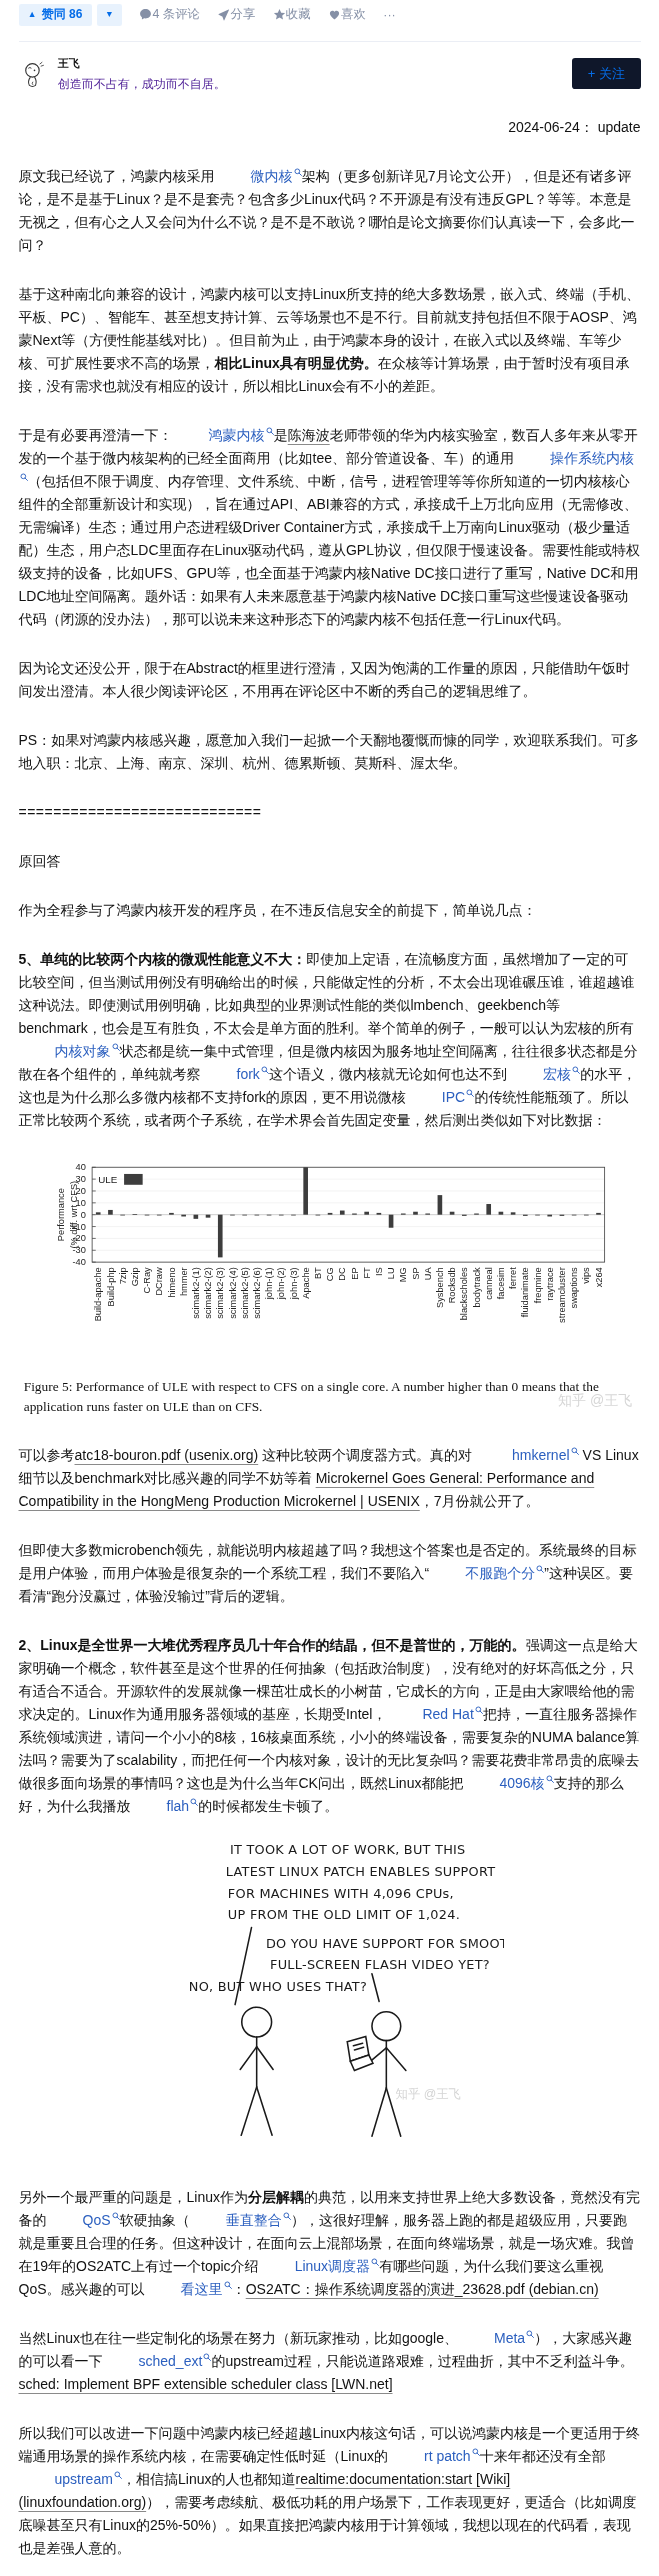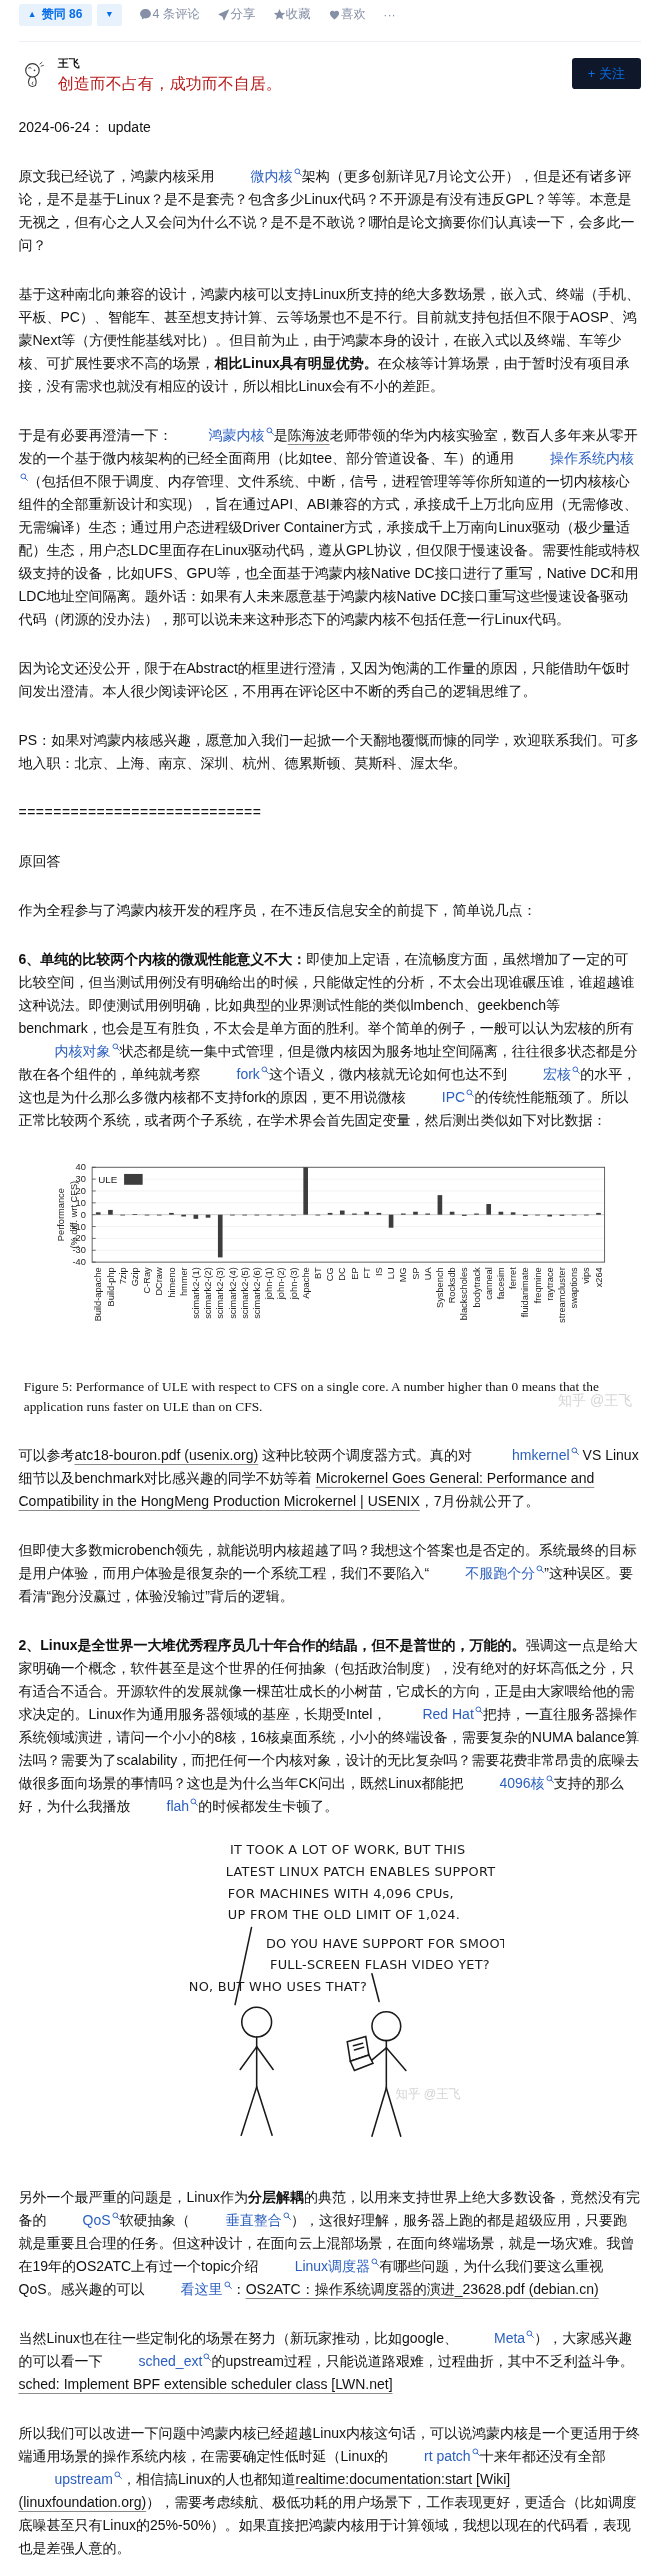--- a/index.html
+++ b/index.html
@@ -13,28 +13,28 @@
   .vote-down{margin-left:5.2px;padding:0 8.2px;}
   .tri{font-size:8.8px;line-height:1;}
   .tool-item{display:inline-flex;align-items:center;gap:0;margin-left:17.5px;cursor:pointer;}
   .tool-item svg{width:13px;height:13px;fill:#8590a6;}
   .divider{height:0.5px;background:#ebeef5;margin-top:15.5px;}
   
   .author-row{display:flex;align-items:center;margin-top:13.4px;}
   .avatar{width:30px;height:30px;border-radius:3.1px;background:#fff;flex:0 0 auto;}
   .author-info{margin-left:9.3px;flex:1;}
   .author-name{font-size:11px;font-weight:700;line-height:17.5px;}
-  .author-bio{font-size:16px;color:#b91c1c;line-height:16.5px;margin-top:3.1px;}
+  .author-bio{font-size:12px;color:#4c1d95;line-height:16.5px;margin-top:3.1px;}
   .follow-btn{background:#0f172a;color:#056DE8;border:none;border-radius:3.1px;
     font-size:13px;font-family:inherit;padding:6.2px 15.5px;cursor:pointer;}
   .meta-line{color:#8590a6;font-size:11.3px;margin-top:18.5px;}
   
   .rich{font-size:14px;line-height:23px;}
   .rich p{margin:26px 0 0;}
-  .rich p.first{margin-top:24px;}
+  .rich p.first{margin-top:24px;text-align:right;}
   .rich b{font-weight:700;}
   .slink{color:#2b5fbf;text-decoration:none;cursor:pointer;padding-left:36px;}
   .mag{width:8.2px;height:8.2px;vertical-align:4.6px;margin-left:1px;}
   .ulink{color:#121212;text-decoration:underline;text-decoration-color:#8a8a8a;
     text-underline-offset:3.6px;cursor:pointer;}
   .sep-line{letter-spacing:0.5px;}
   
   .figure-block{margin:28px 0 0;}
   #chart-wrap{margin-left:36px;}
   .figcap{font-family:"Liberation Serif",serif;font-size:13.4px;line-height:20.6px;
@@ -119,21 +119,21 @@
             <line x1="10" y1="10" x2="14.6" y2="14.6" stroke="currentColor" stroke-width="1.8" stroke-linecap="round"></line>
           </svg></a>是<a class="ulink">陈海波</a>老师带领的华为内核实验室，数百人多年来从零开发的一个基于微内核架构的已经全面商用（比如tee、部分管道设备、车）的通用<a class="slink">操作系统内核<svg viewBox="0 0 16 16" class="mag">
             <circle cx="6.5" cy="6.5" r="4.6" fill="none" stroke="currentColor" stroke-width="1.8"></circle>
             <line x1="10" y1="10" x2="14.6" y2="14.6" stroke="currentColor" stroke-width="1.8" stroke-linecap="round"></line>
           </svg></a>（包括但不限于调度、内存管理、文件系统、中断，信号，进程管理等等你所知道的一切内核核心组件的全部重新设计和实现），旨在通过API、ABI兼容的方式，承接成千上万北向应用（无需修改、无需编译）生态；通过用户态进程级Driver Container方式，承接成千上万南向Linux驱动（极少量适配）生态，用户态LDC里面存在Linux驱动代码，遵从GPL协议，但仅限于慢速设备。需要性能或特权级支持的设备，比如UFS、GPU等，也全面基于鸿蒙内核Native DC接口进行了重写，Native DC和用LDC地址空间隔离。题外话：如果有人未来愿意基于鸿蒙内核Native DC接口重写这些慢速设备驱动代码（闭源的没办法），那可以说未来这种形态下的鸿蒙内核不包括任意一行Linux代码。</p>
     <p>因为论文还没公开，限于在Abstract的框里进行澄清，又因为饱满的工作量的原因，只能借助午饭时间发出澄清。本人很少阅读评论区，不用再在评论区中不断的秀自己的逻辑思维了。</p>
     <p>PS：如果对鸿蒙内核感兴趣，愿意加入我们一起掀一个天翻地覆慨而慷的同学，欢迎联系我们。可多地入职：北京、上海、南京、深圳、杭州、德累斯顿、莫斯科、渥太华。</p>
     <p class="sep-line">============================</p>
     <p>原回答</p>
     <p>作为全程参与了鸿蒙内核开发的程序员，在不违反信息安全的前提下，简单说几点：</p>
-    <p><b>6、单纯的比较两个内核的微观性能意义不大：</b>即使加上定语，在流畅度方面，虽然增加了一定的可比较空间，但当测试用例没有明确给出的时候，只能做定性的分析，不太会出现谁碾压谁，谁超越谁这种说法。即使测试用例明确，比如典型的业界测试性能的类似lmbench、geekbench等benchmark，也会是互有胜负，不太会是单方面的胜利。举个简单的例子，一般可以认为宏核的所有<a class="slink">内核对象<svg viewBox="0 0 16 16" class="mag">
+    <p><b>5、单纯的比较两个内核的微观性能意义不大：</b>即使加上定语，在流畅度方面，虽然增加了一定的可比较空间，但当测试用例没有明确给出的时候，只能做定性的分析，不太会出现谁碾压谁，谁超越谁这种说法。即使测试用例明确，比如典型的业界测试性能的类似lmbench、geekbench等benchmark，也会是互有胜负，不太会是单方面的胜利。举个简单的例子，一般可以认为宏核的所有<a class="slink">内核对象<svg viewBox="0 0 16 16" class="mag">
             <circle cx="6.5" cy="6.5" r="4.6" fill="none" stroke="currentColor" stroke-width="1.8"></circle>
             <line x1="10" y1="10" x2="14.6" y2="14.6" stroke="currentColor" stroke-width="1.8" stroke-linecap="round"></line>
           </svg></a>状态都是统一集中式管理，但是微内核因为服务地址空间隔离，往往很多状态都是分散在各个组件的，单纯就考察<a class="slink">fork<svg viewBox="0 0 16 16" class="mag">
             <circle cx="6.5" cy="6.5" r="4.6" fill="none" stroke="currentColor" stroke-width="1.8"></circle>
             <line x1="10" y1="10" x2="14.6" y2="14.6" stroke="currentColor" stroke-width="1.8" stroke-linecap="round"></line>
           </svg></a>这个语义，微内核就无论如何也达不到<a class="slink">宏核<svg viewBox="0 0 16 16" class="mag">
             <circle cx="6.5" cy="6.5" r="4.6" fill="none" stroke="currentColor" stroke-width="1.8"></circle>
             <line x1="10" y1="10" x2="14.6" y2="14.6" stroke="currentColor" stroke-width="1.8" stroke-linecap="round"></line>
           </svg></a>的水平，这也是为什么那么多微内核都不支持fork的原因，更不用说微核<a class="slink">IPC<svg viewBox="0 0 16 16" class="mag">
             <circle cx="6.5" cy="6.5" r="4.6" fill="none" stroke="currentColor" stroke-width="1.8"></circle>

